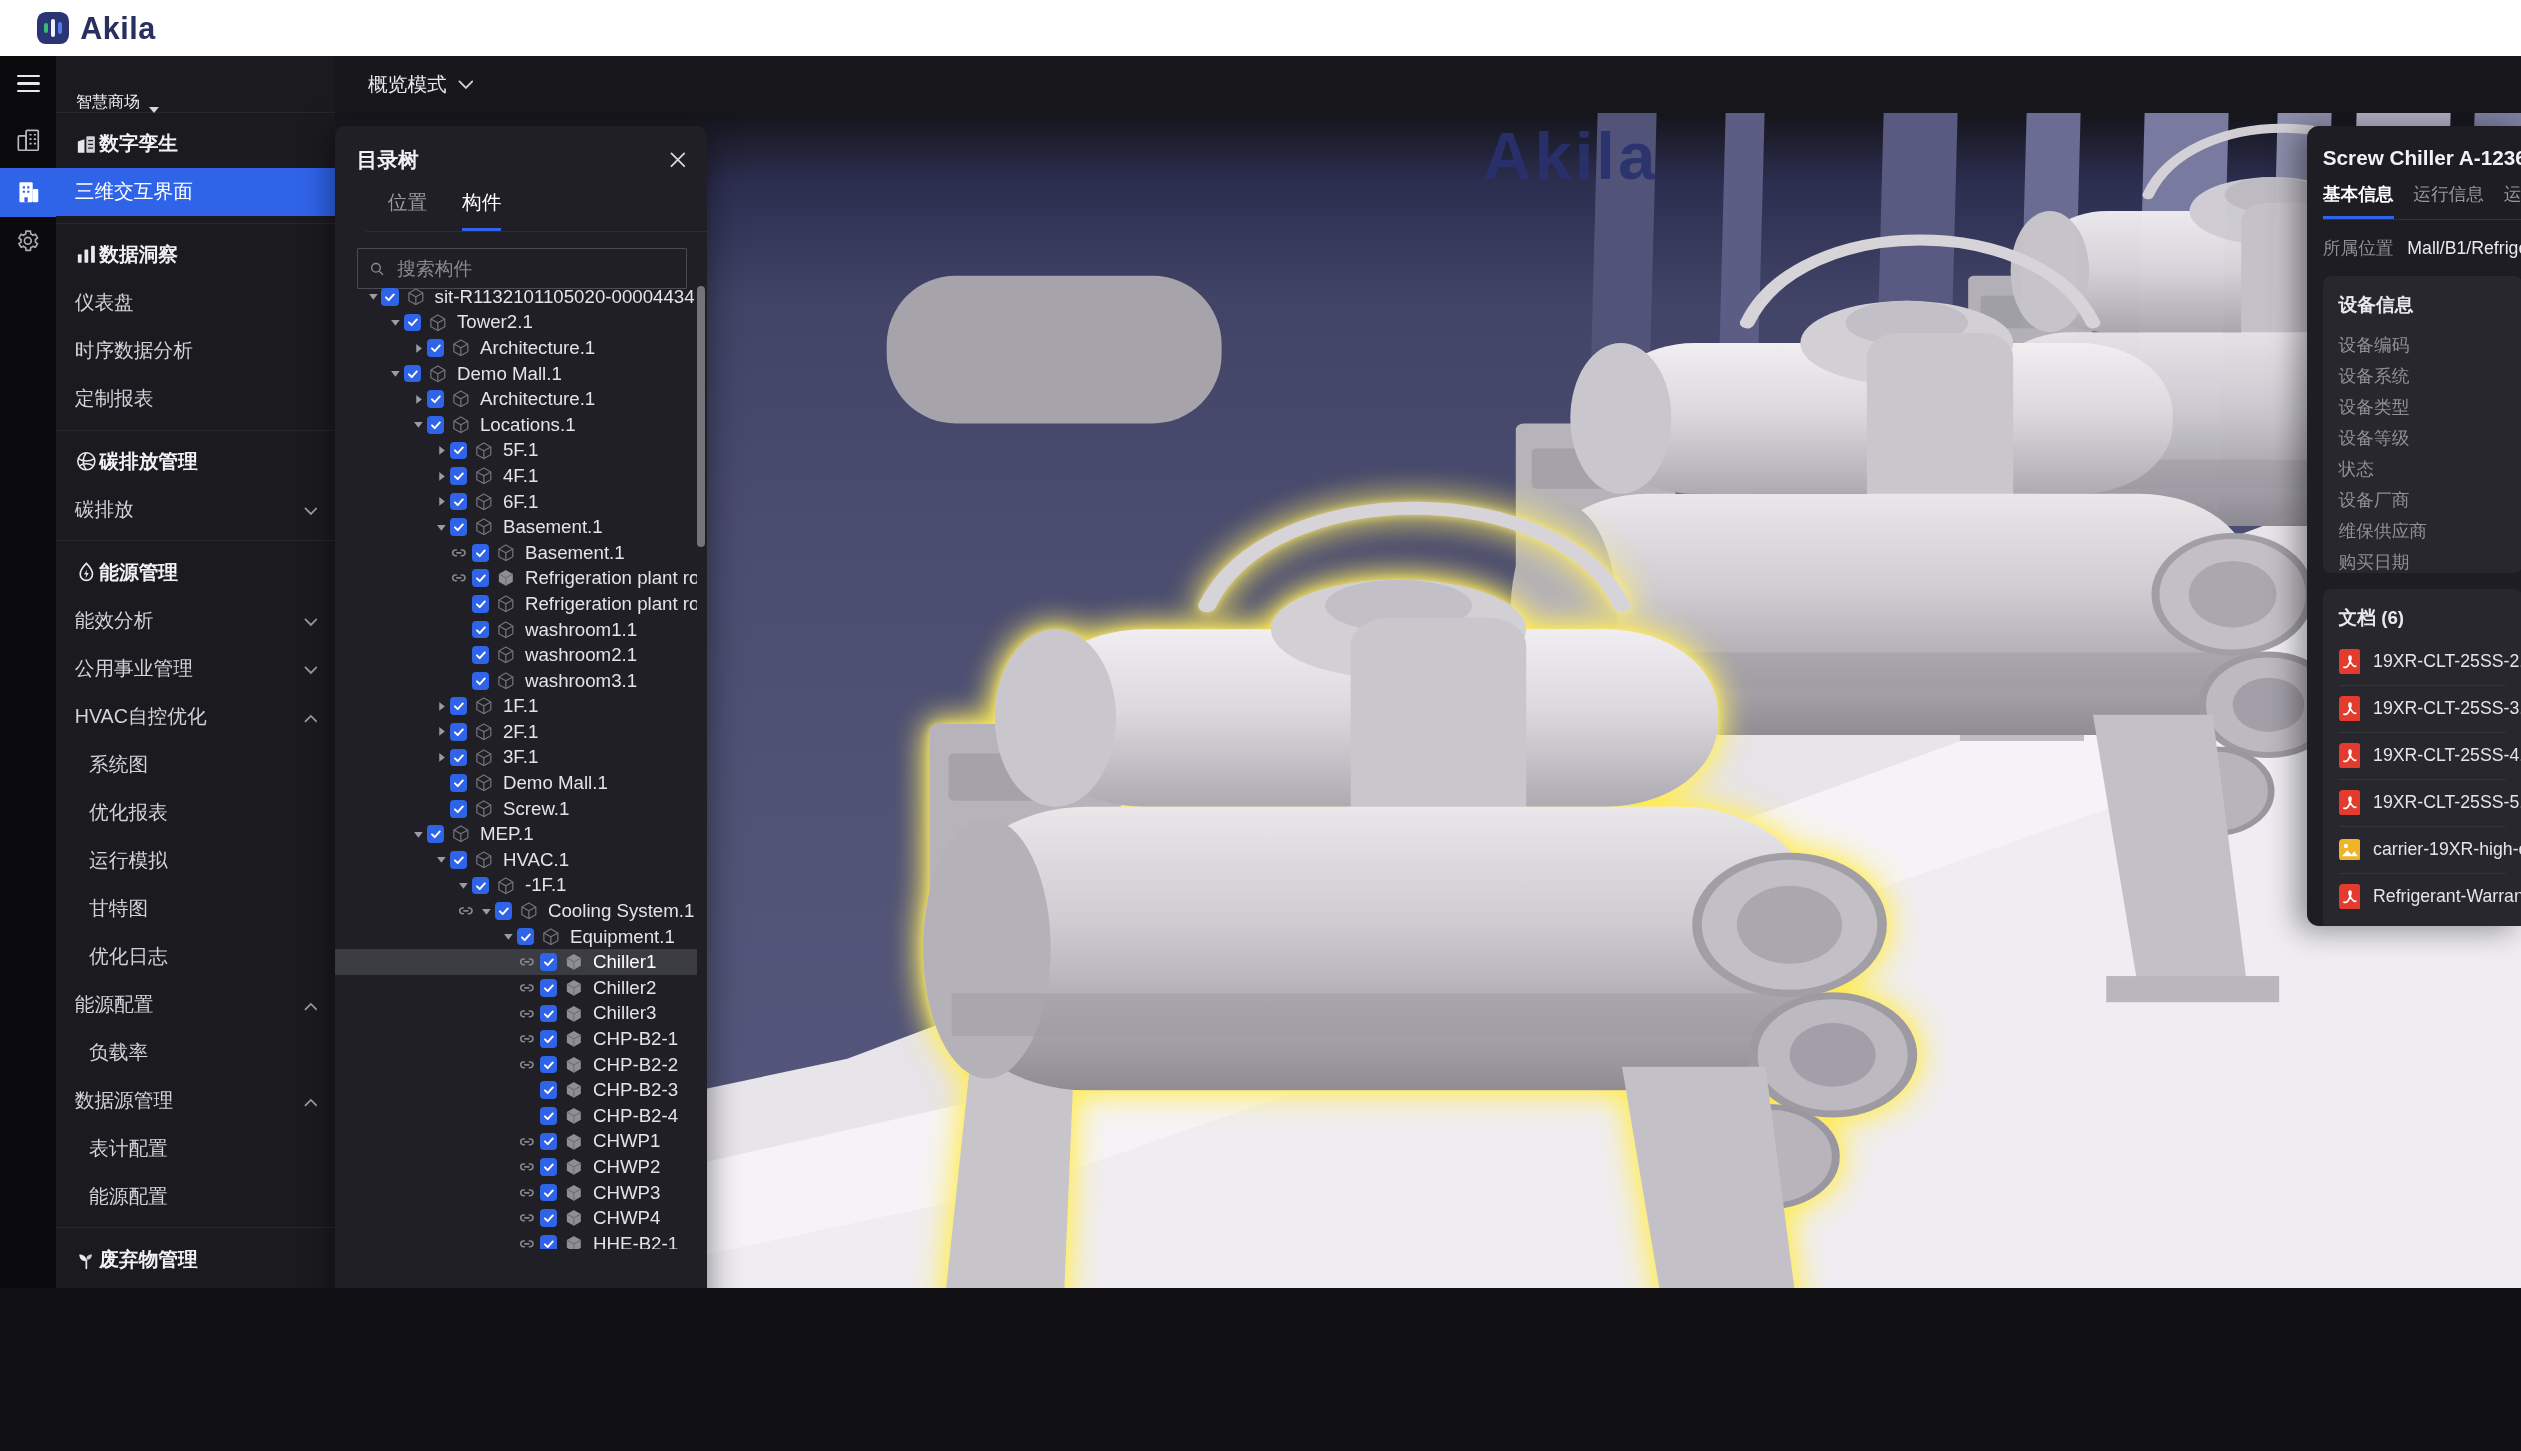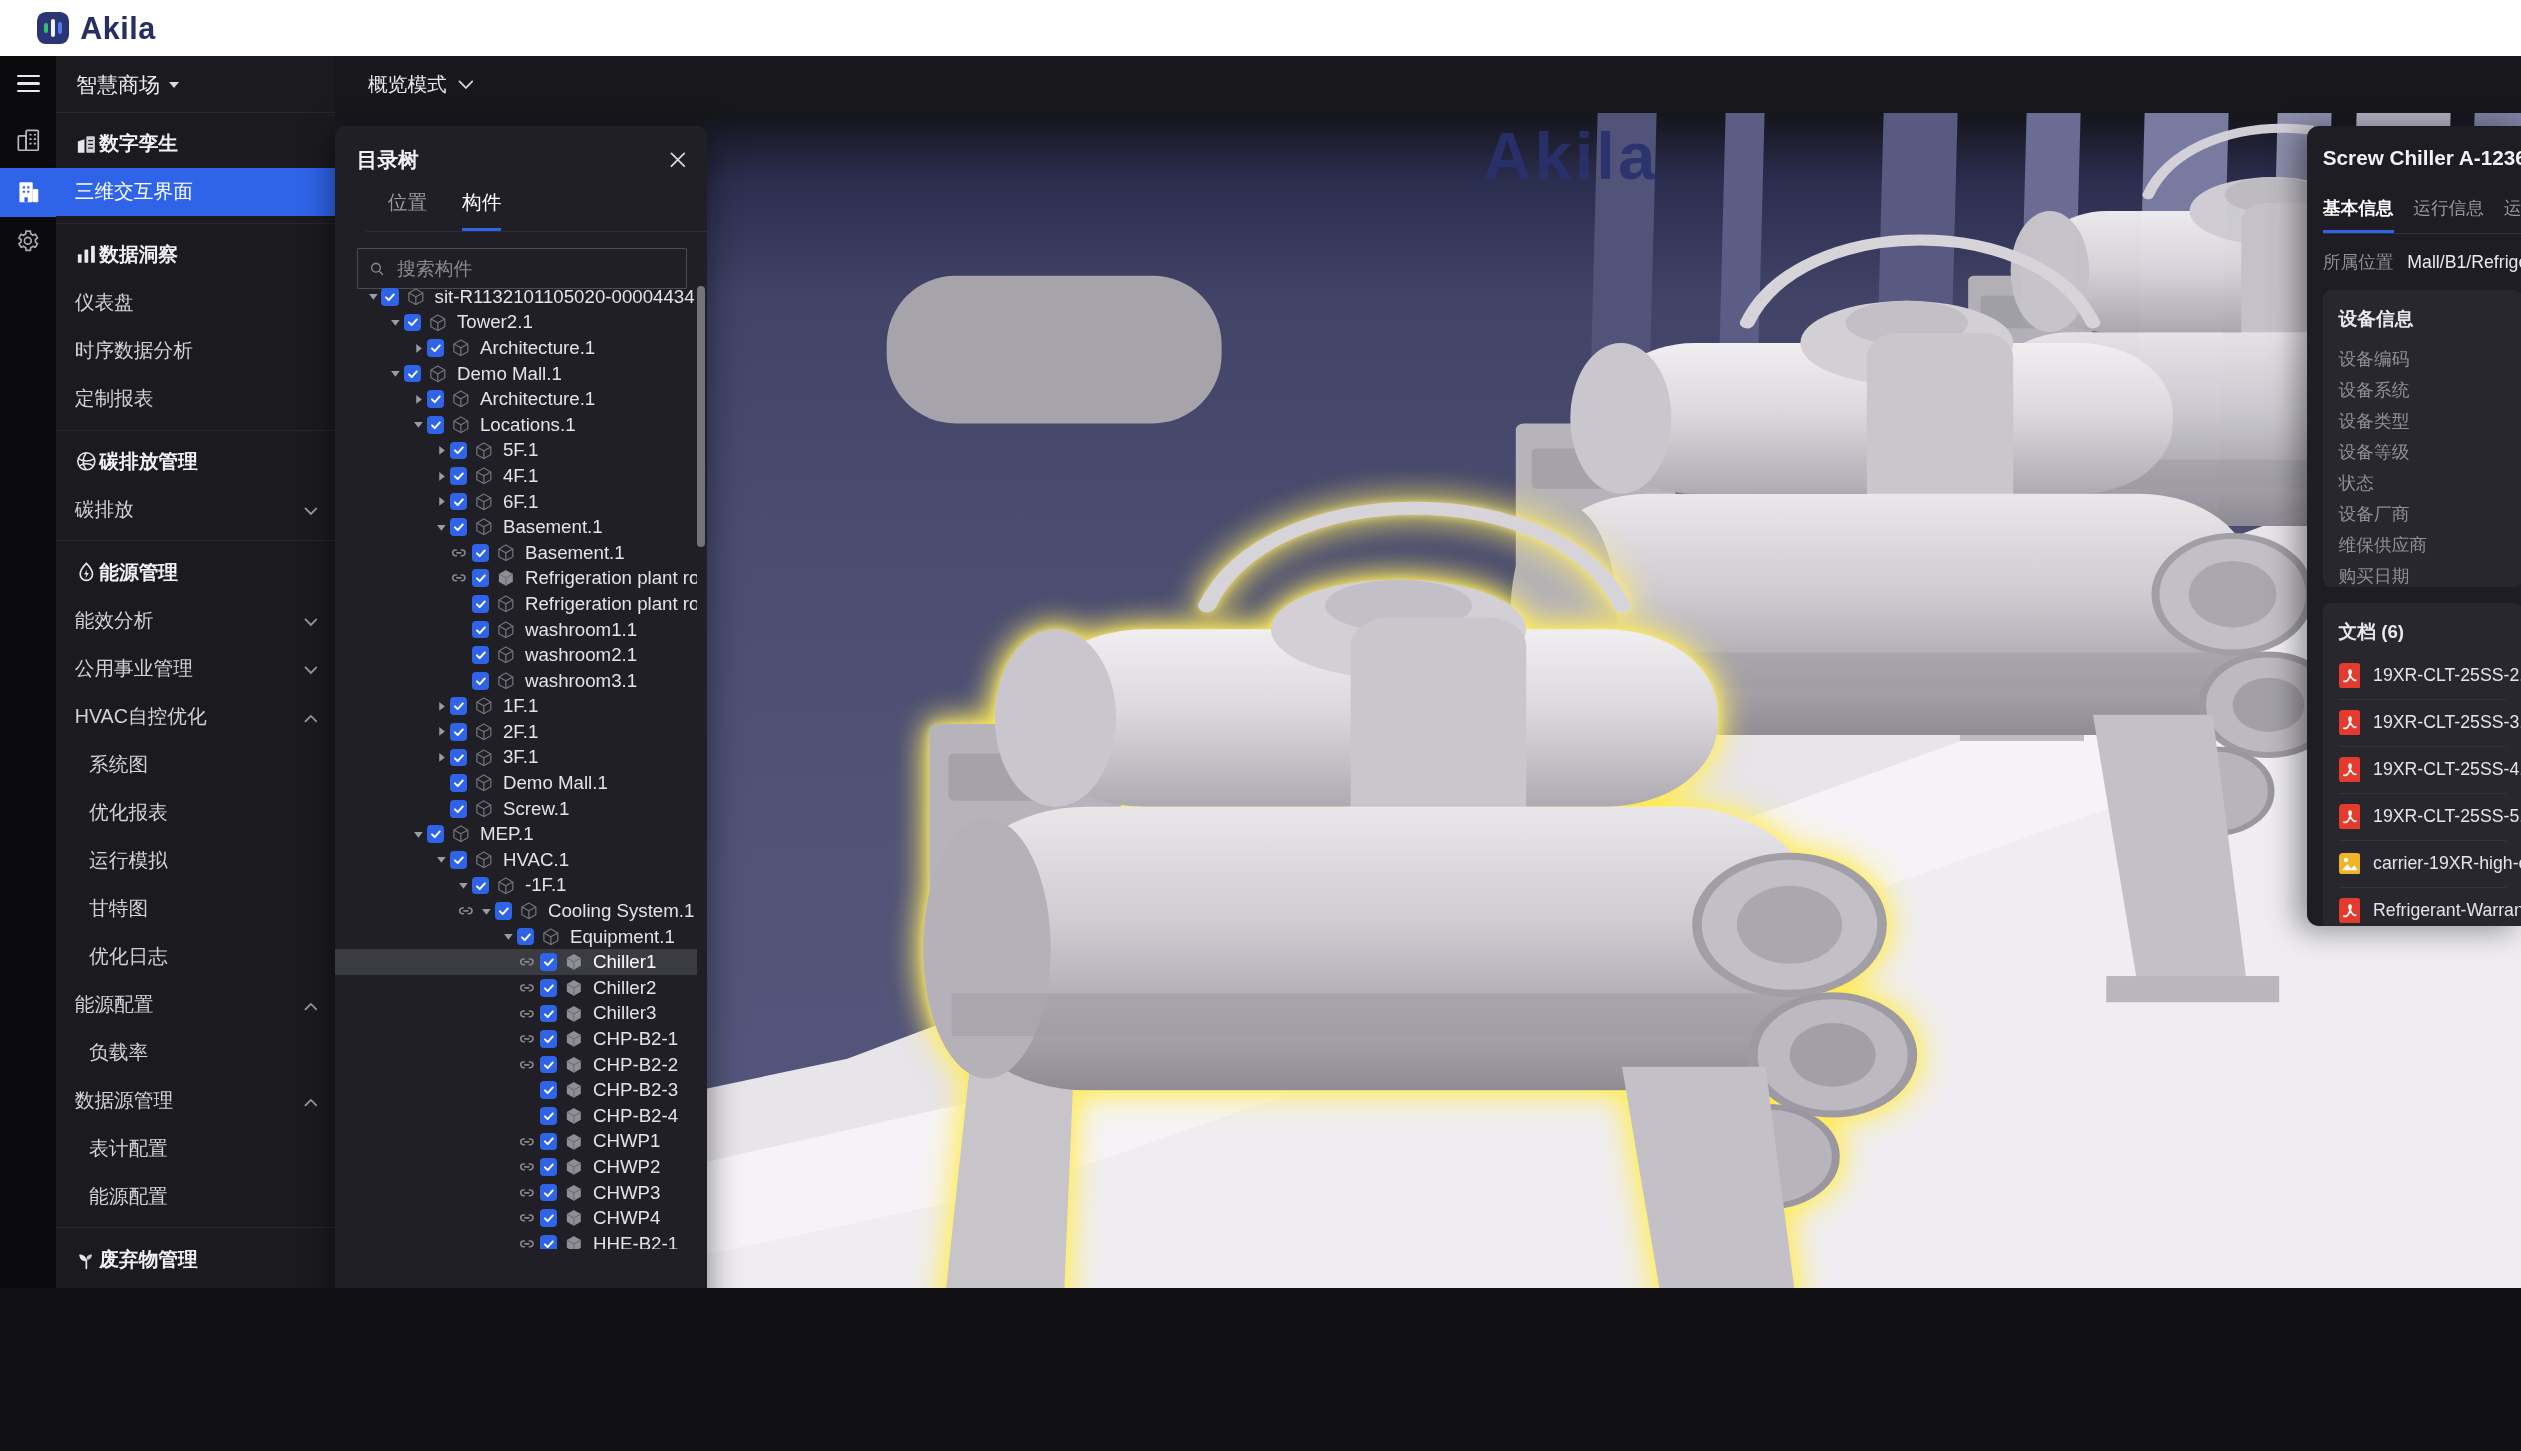--- a/index.html
+++ b/index.html
@@ -13,21 +13,21 @@
   .logo-tile .b2{height:17.7px;background:#eef1fb;}
   .logo-tile .b3{height:11.8px;background:#4f7df0;}
   .logo-text{font-size:30.5px;font-weight:700;color:#27305e;letter-spacing:0.5px;}
 
   
   .header{position:absolute;left:0;top:56px;width:2522px;height:57px;background:#17171c;}
   .header .seg-rail{position:absolute;left:0;top:0;width:56px;height:57px;background:#0b0b0e;}
   .header .seg-side{position:absolute;left:56px;top:0;width:279px;height:57px;background:#1a1a1f;border-bottom:1px solid #27272d;box-sizing:border-box;}
   .burger{position:absolute;left:16.7px;top:18.7px;width:23.6px;display:flex;flex-direction:column;gap:4.9px;cursor:pointer;}
   .burger i{display:block;height:2.6px;background:#e8e8ec;border-radius:2px;}
-  .workspace{position:absolute;left:76px;top:0;height:57px;display:flex;align-items:center;gap:8.9px;color:#ededf1;font-size:21px;cursor:pointer;font-family:Liberation Serif, serif;}
+  .workspace{position:absolute;left:76px;top:0;height:57px;display:flex;align-items:flex-end;gap:8.9px;color:#ededf1;font-size:16px;cursor:pointer;font-family:Liberation Serif, serif;}
   .caret-dn{width:0;height:0;border-left:5.9px solid transparent;border-right:5.9px solid transparent;border-top:6.9px solid #d6d6dc;}
   .viewmode{position:absolute;left:368px;top:0;height:57px;display:flex;align-items:center;gap:10.8px;color:#e8e8ec;font-size:19.7px;cursor:pointer;}
 
   
   .rail{position:absolute;left:0;top:113px;width:56px;height:1338px;background:#0b0b0e;}
   .rail-item{position:absolute;left:0;width:56px;height:49px;display:flex;align-items:center;justify-content:center;cursor:pointer;}
   .rail-item.active{background:#2f63e8;}
 
   
   .sidebar{position:absolute;left:56px;top:113px;width:279px;height:1338px;background:#1a1a1f;overflow:hidden;}
@@ -72,21 +72,21 @@
   .tnode.sel .lbl{color:#ffffff;}
   .tp-vscroll{position:absolute;right:2px;top:160px;width:7.9px;height:1064px;}
   .tp-vthumb{width:7.9px;height:261px;background:#73737b;border-radius:3.9px;}
   .tp-hscroll{position:absolute;left:9.9px;right:13.8px;bottom:65px;height:8.9px;}
   .tp-hthumb{width:88%;height:8.9px;background:#9a9aa2;border-radius:4.9px;}
   .tp-reset{position:absolute;left:21.7px;bottom:17.7px;color:#5b7ef0;font-size:19.7px;cursor:pointer;}
 
   
   .detail-panel{position:absolute;left:2307px;top:126px;width:215px;height:800px;background:#1d1d23;border-radius:11.8px 0 0 11.8px;box-shadow:-9.9px 3.9px 29.6px rgba(0,0,0,.4);overflow:hidden;padding-left:15.8px;box-sizing:border-box;z-index:25;}
   .dp-title{margin-top:19.7px;font-size:20.7px;font-weight:700;color:#f2f2f5;white-space:nowrap;}
-  .dp-tabs{display:flex;gap:19.7px;margin-top:26px;font-size:17.7px;white-space:nowrap;border-bottom:1px solid #32323a;text-align:right;}
+  .dp-tabs{display:flex;gap:19.7px;margin-top:12px;font-size:17.7px;white-space:nowrap;border-bottom:1px solid #32323a;text-align:right;}
   .dp-tab{color:#98989f;padding-bottom:10.8px;cursor:pointer;flex:none;}
   .dp-tab.active{color:#ffffff;font-weight:700;border-bottom:3px solid #2f63e8;}
   .dp-loc{display:flex;gap:13.8px;margin-top:15.8px;font-size:17.7px;white-space:nowrap;align-items:center;}
   .dp-loc .k{color:#8f8f97;flex:none;}
   .dp-loc .v{color:#e9e9ee;}
   .dp-card{background:#27272d;border-radius:7.9px;margin-top:15.8px;padding:15.8px;overflow:hidden;box-sizing:border-box;width:199px;}
   .dp-card .c-title{font-size:18.7px;font-weight:700;color:#e8e8ed;}
   #device-card{height:297px;}
   .dp-field{height:31px;line-height:31px;color:#8f8f97;font-size:17.7px;white-space:nowrap;}
   #device-fields{margin-top:11.8px;}

